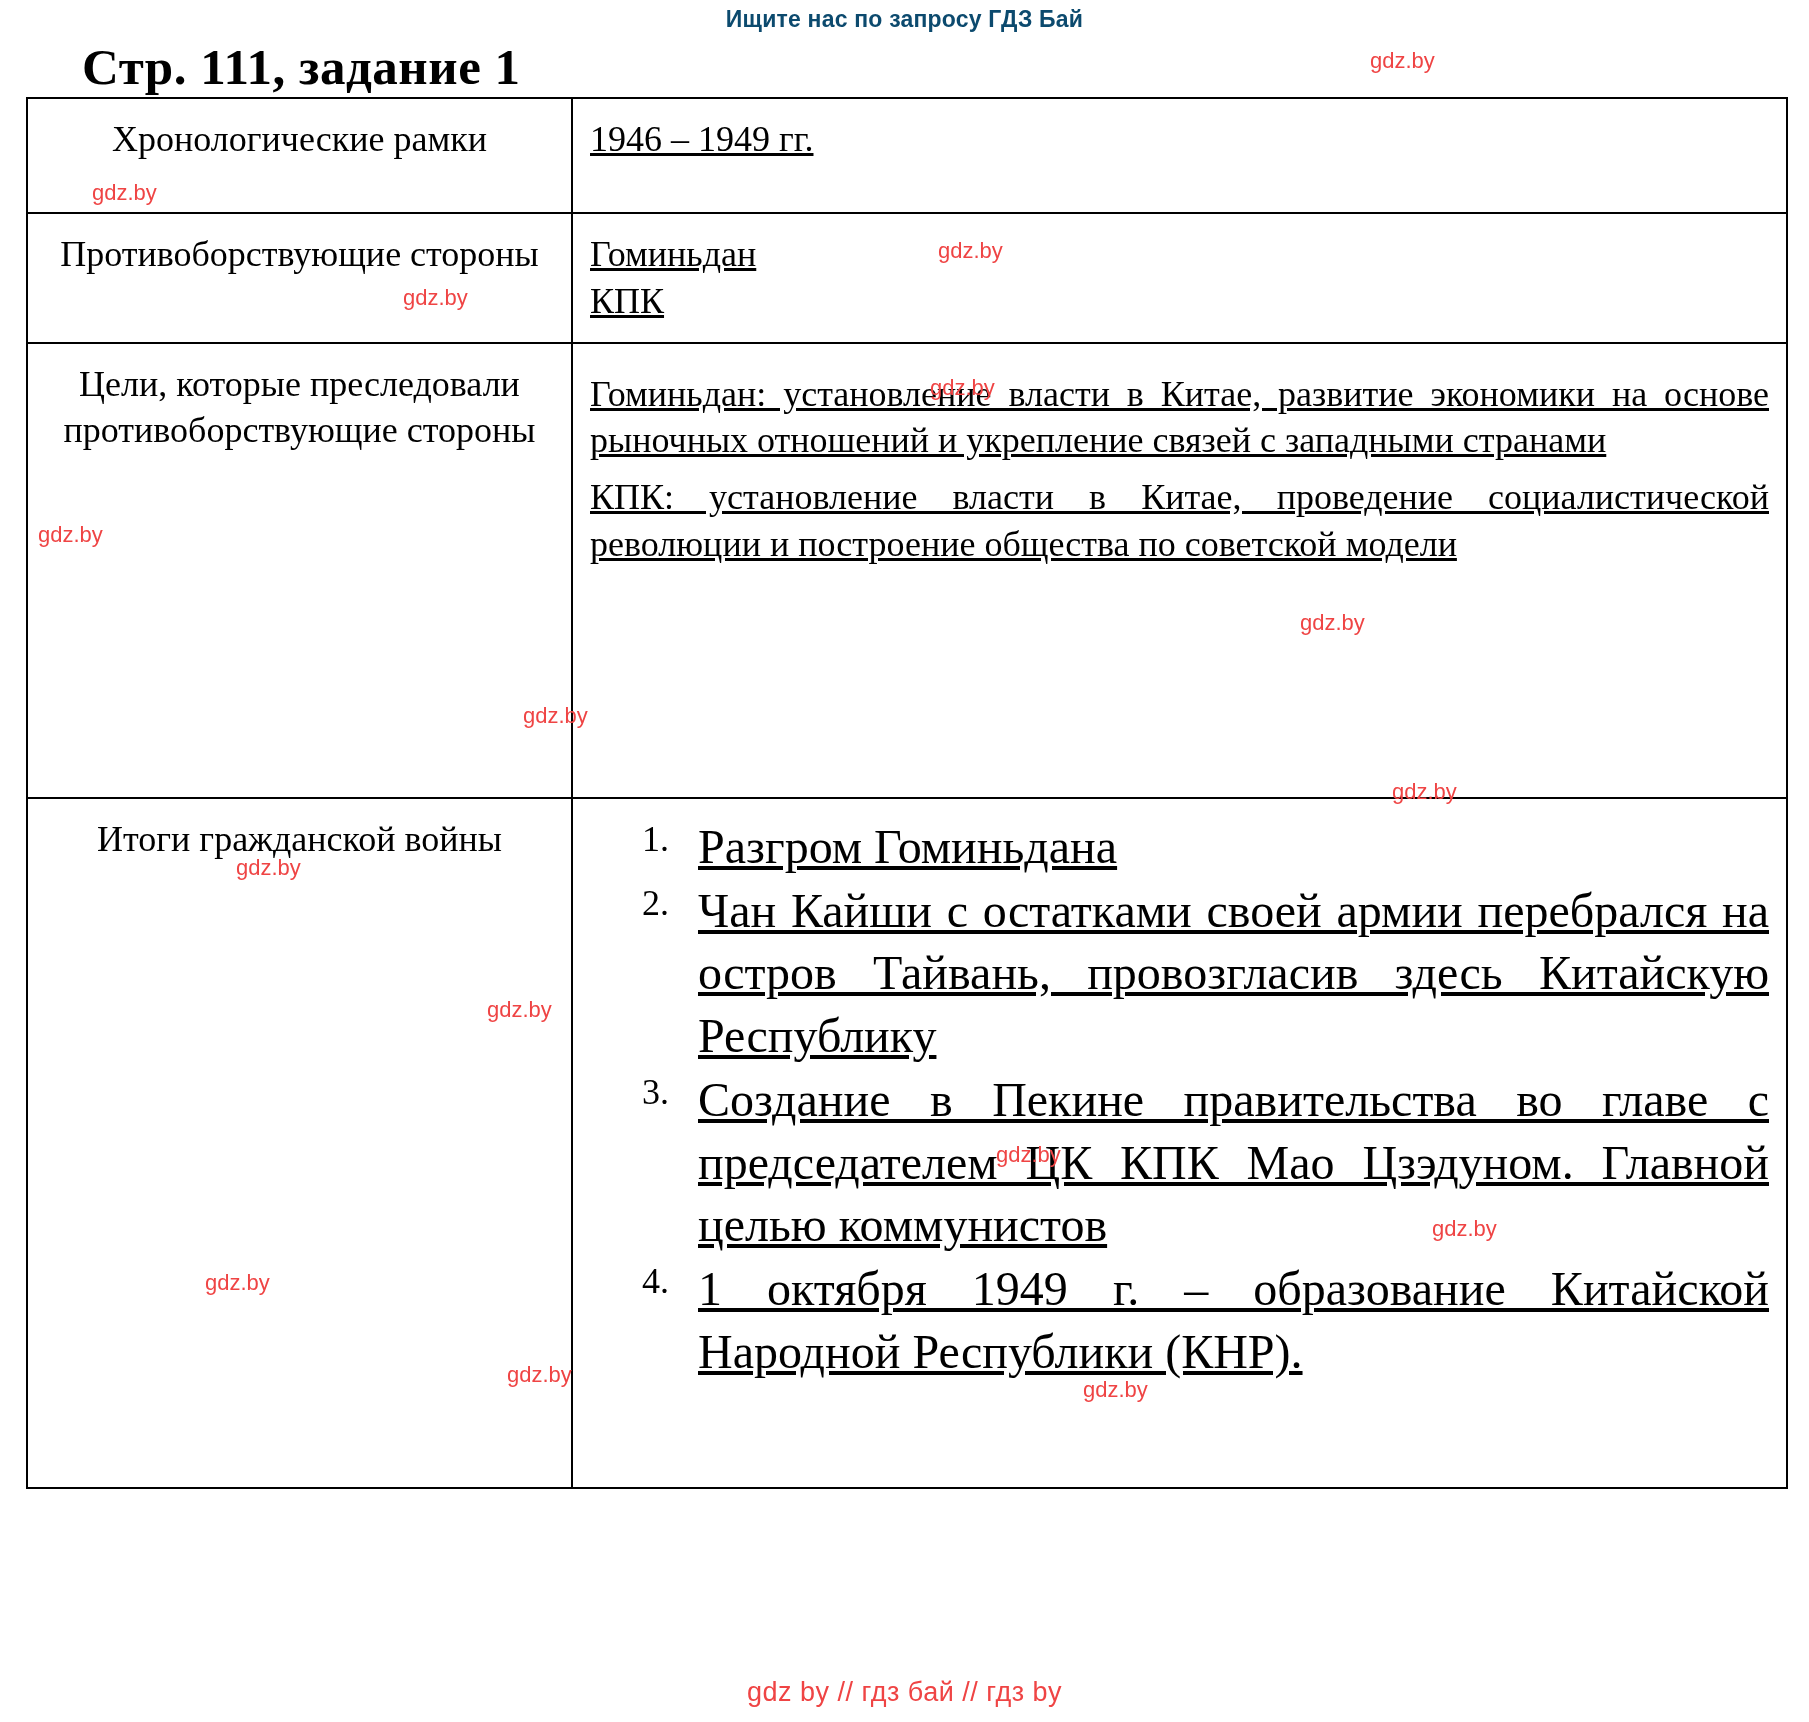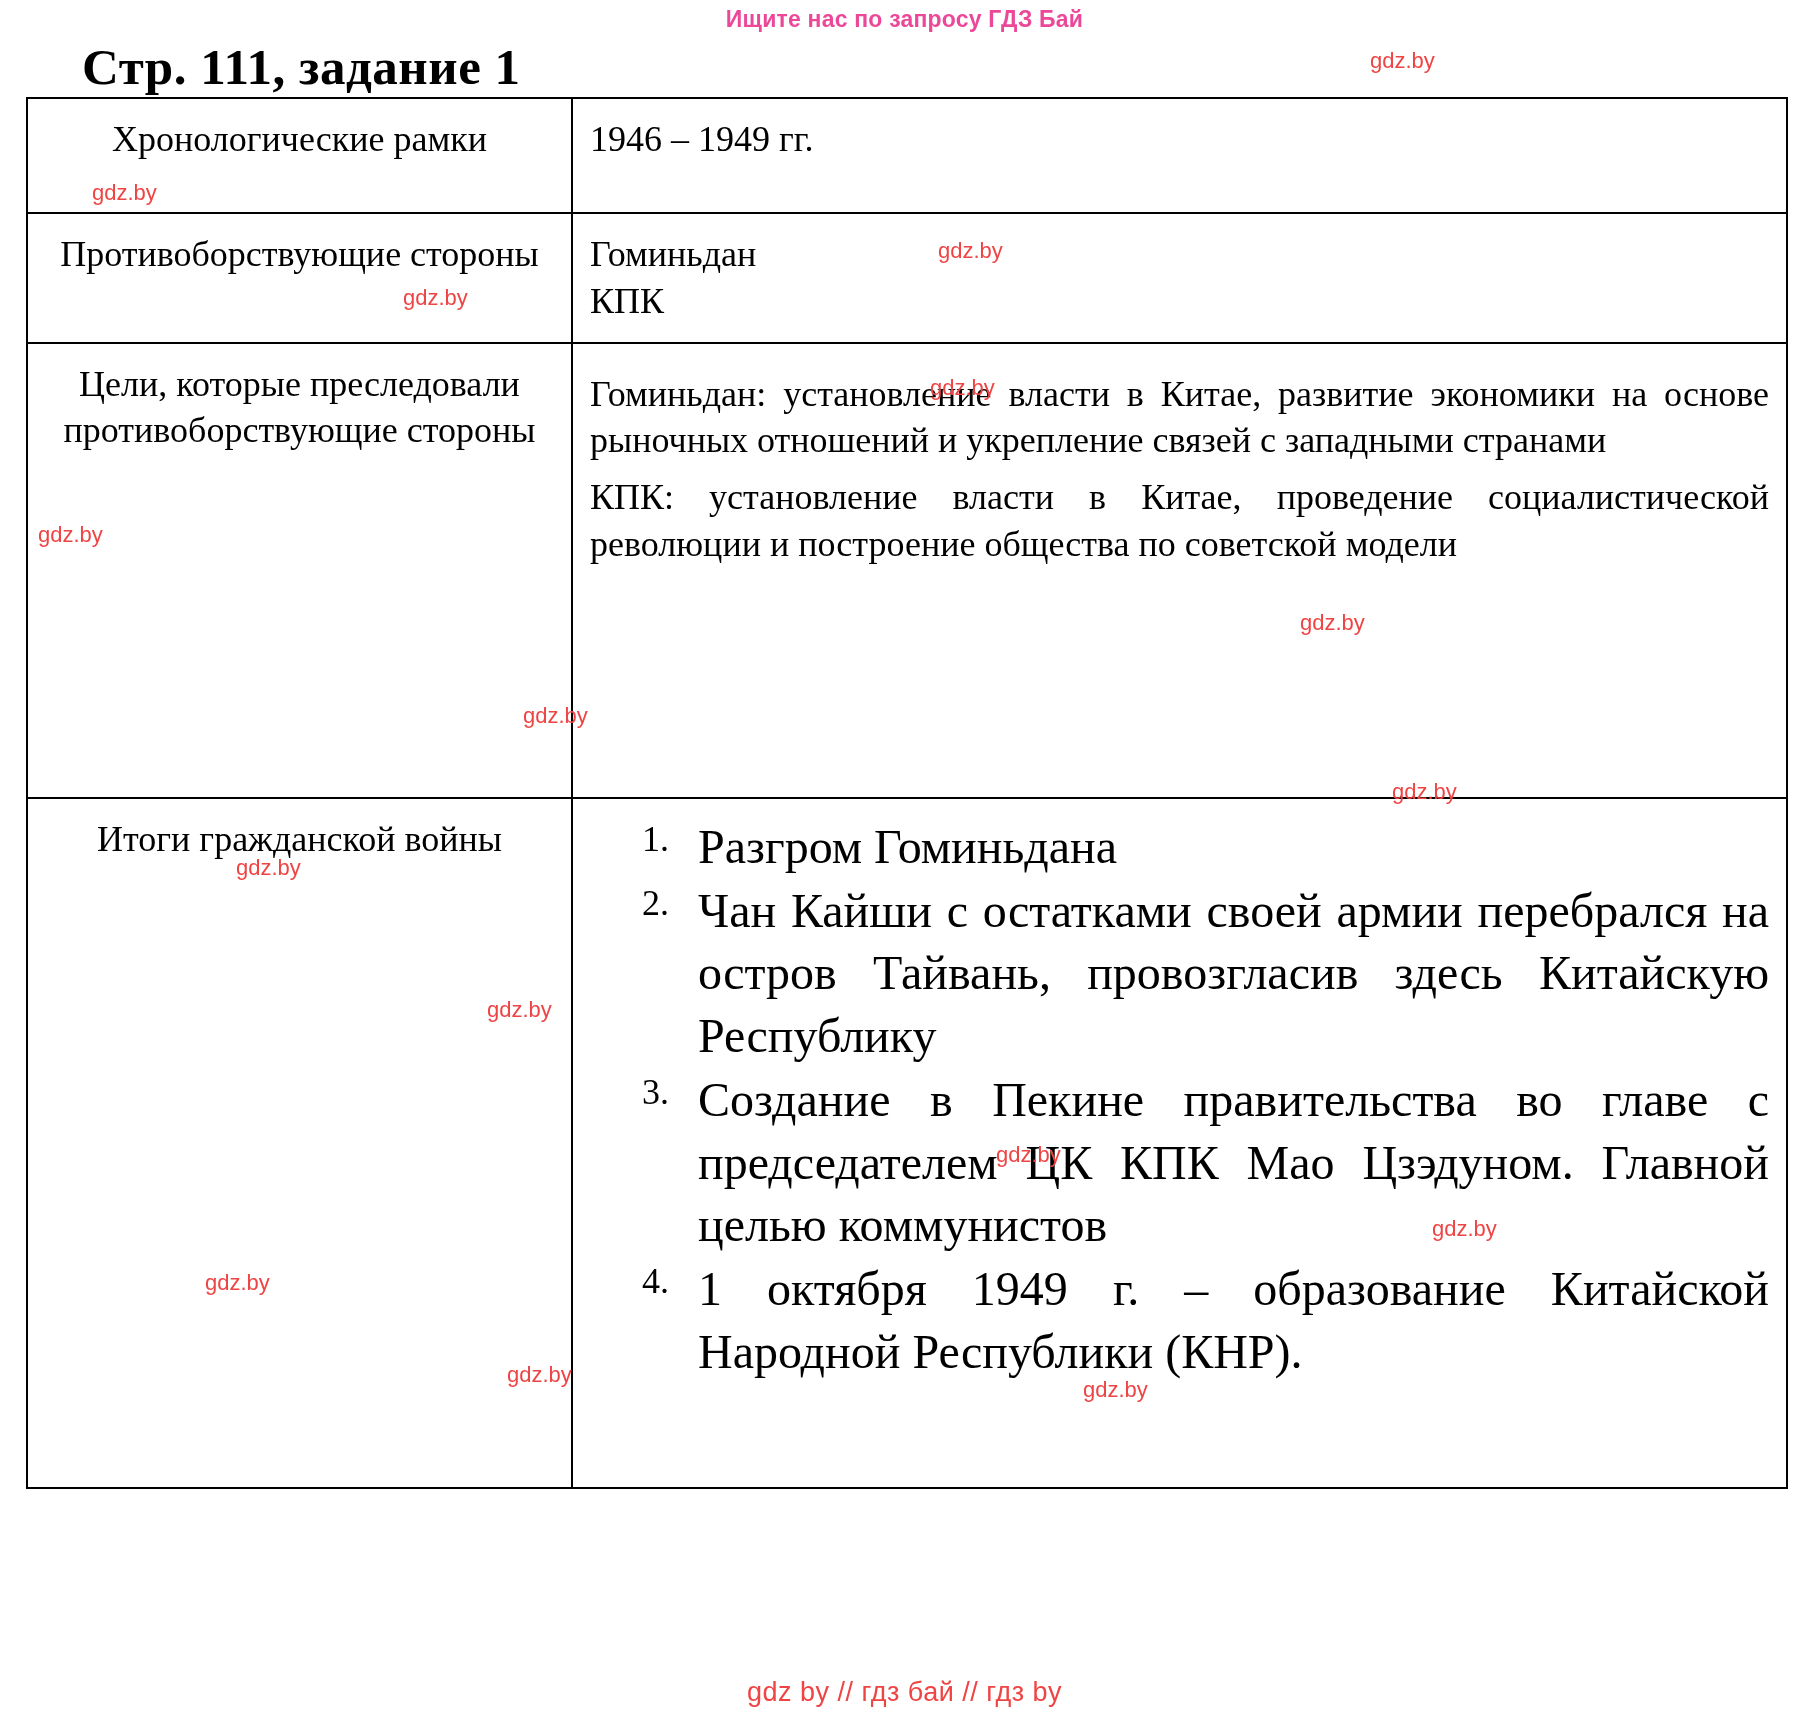--- a/index.html
+++ b/index.html
@@ -19,21 +19,21 @@
   
   .promo {
     position: absolute;
     top: 6px;
     left: 0;
     width: 100%;
     text-align: center;
     font-family: "Liberation Sans", sans-serif;
     font-size: 23px;
     font-weight: 600;
-    color: #ec4899;
+    color: #0c4a6e;
     letter-spacing: 0.2px;
   }
 
   
   .page-heading {
     position: absolute;
     top: 38px;
     left: 82px;
     font-size: 51px;
     font-weight: bold;
@@ -65,20 +65,21 @@
     line-height: 1.30;
     padding: 8px 12px 10px 12px;
   }
   .value-cell {
     position: relative;
     font-size: 36px;
     line-height: 1.30;
     padding: 8px 14px 10px 16px;
     text-align: justify;
     text-justify: inter-word;
+    text-decoration: underline;
   }
   .value-cell p { margin: 0; }
   .value-cell p.just { text-align: justify; text-align-last: left; margin-top: 10px; }
 
   
   .r1 { height: 115px; }
   .r2 { height: 120px; }
   .r3 { height: 455px; }
   .r4 { height: 690px; }
 

